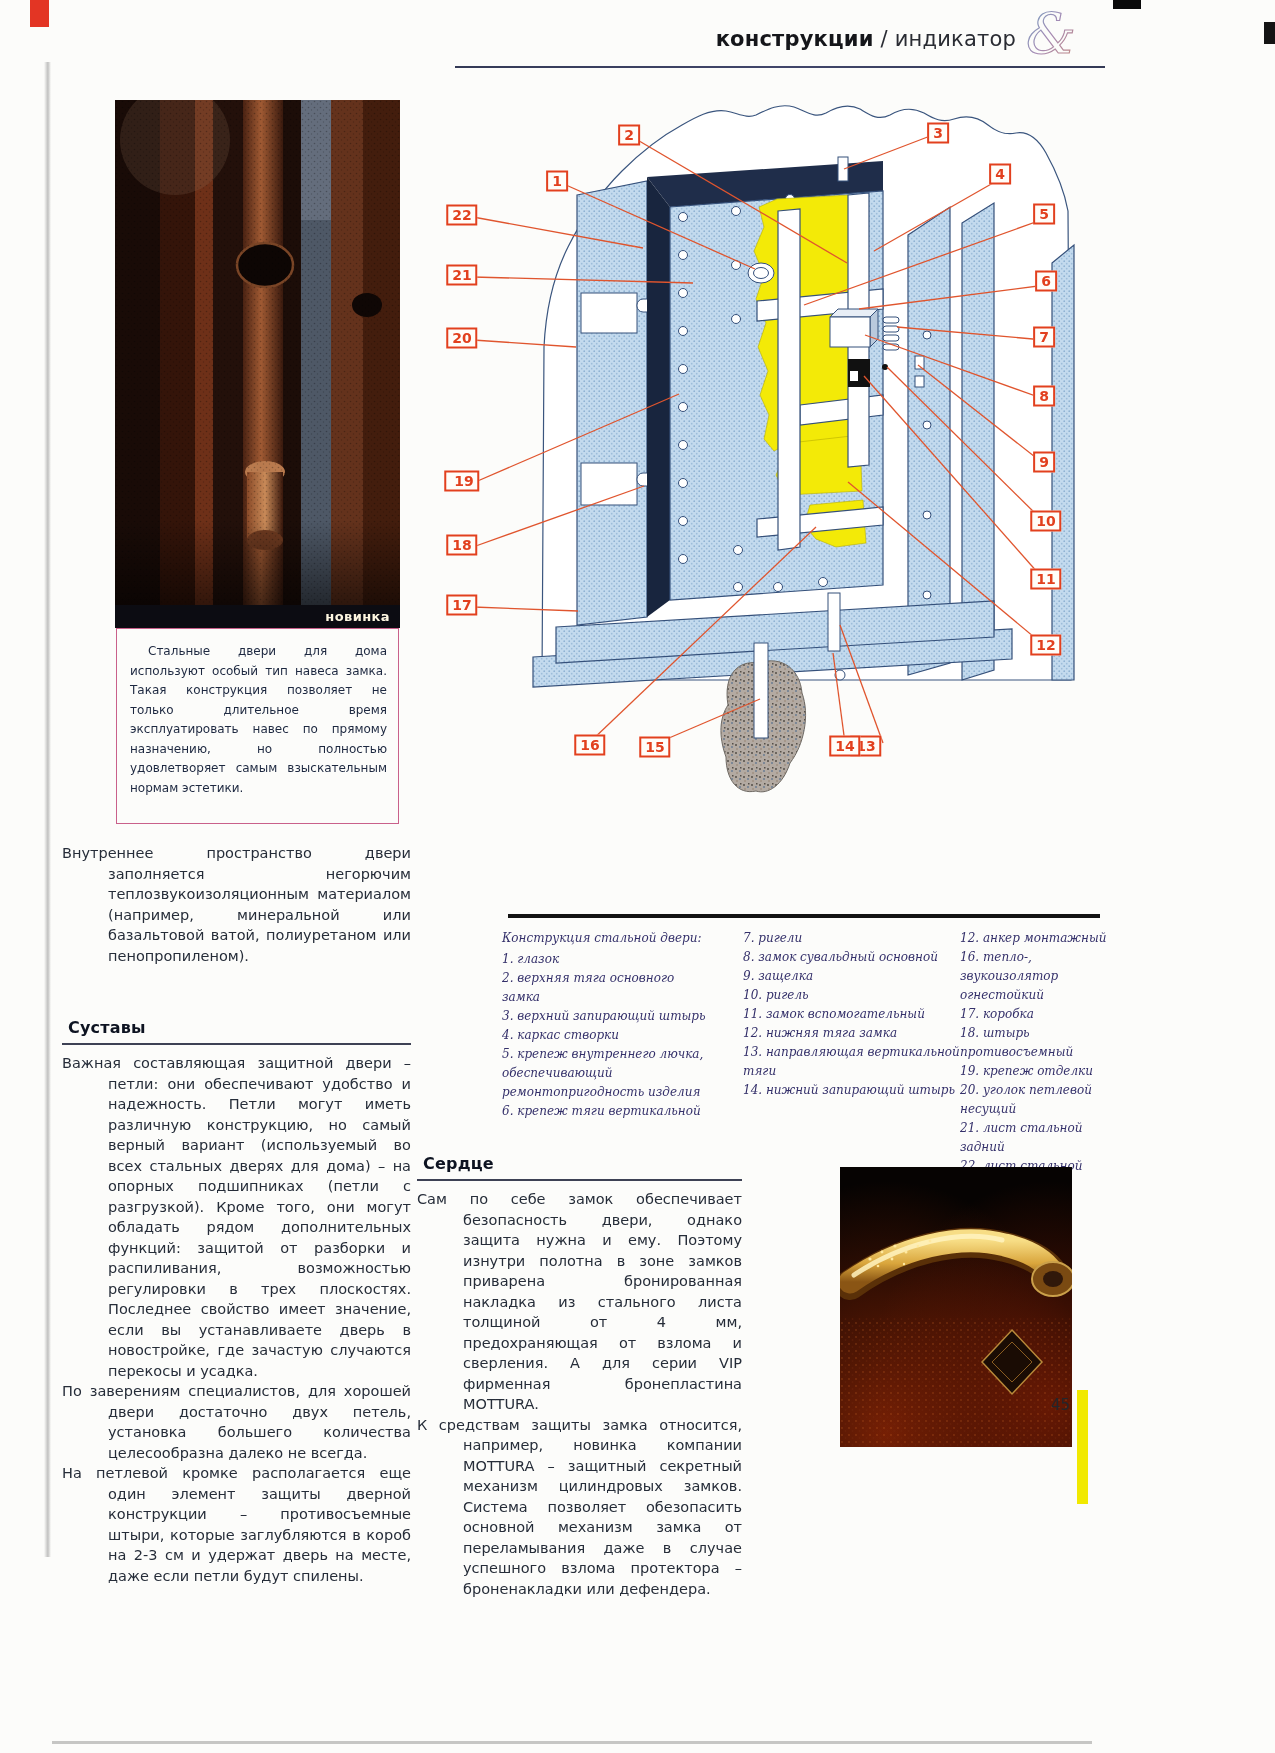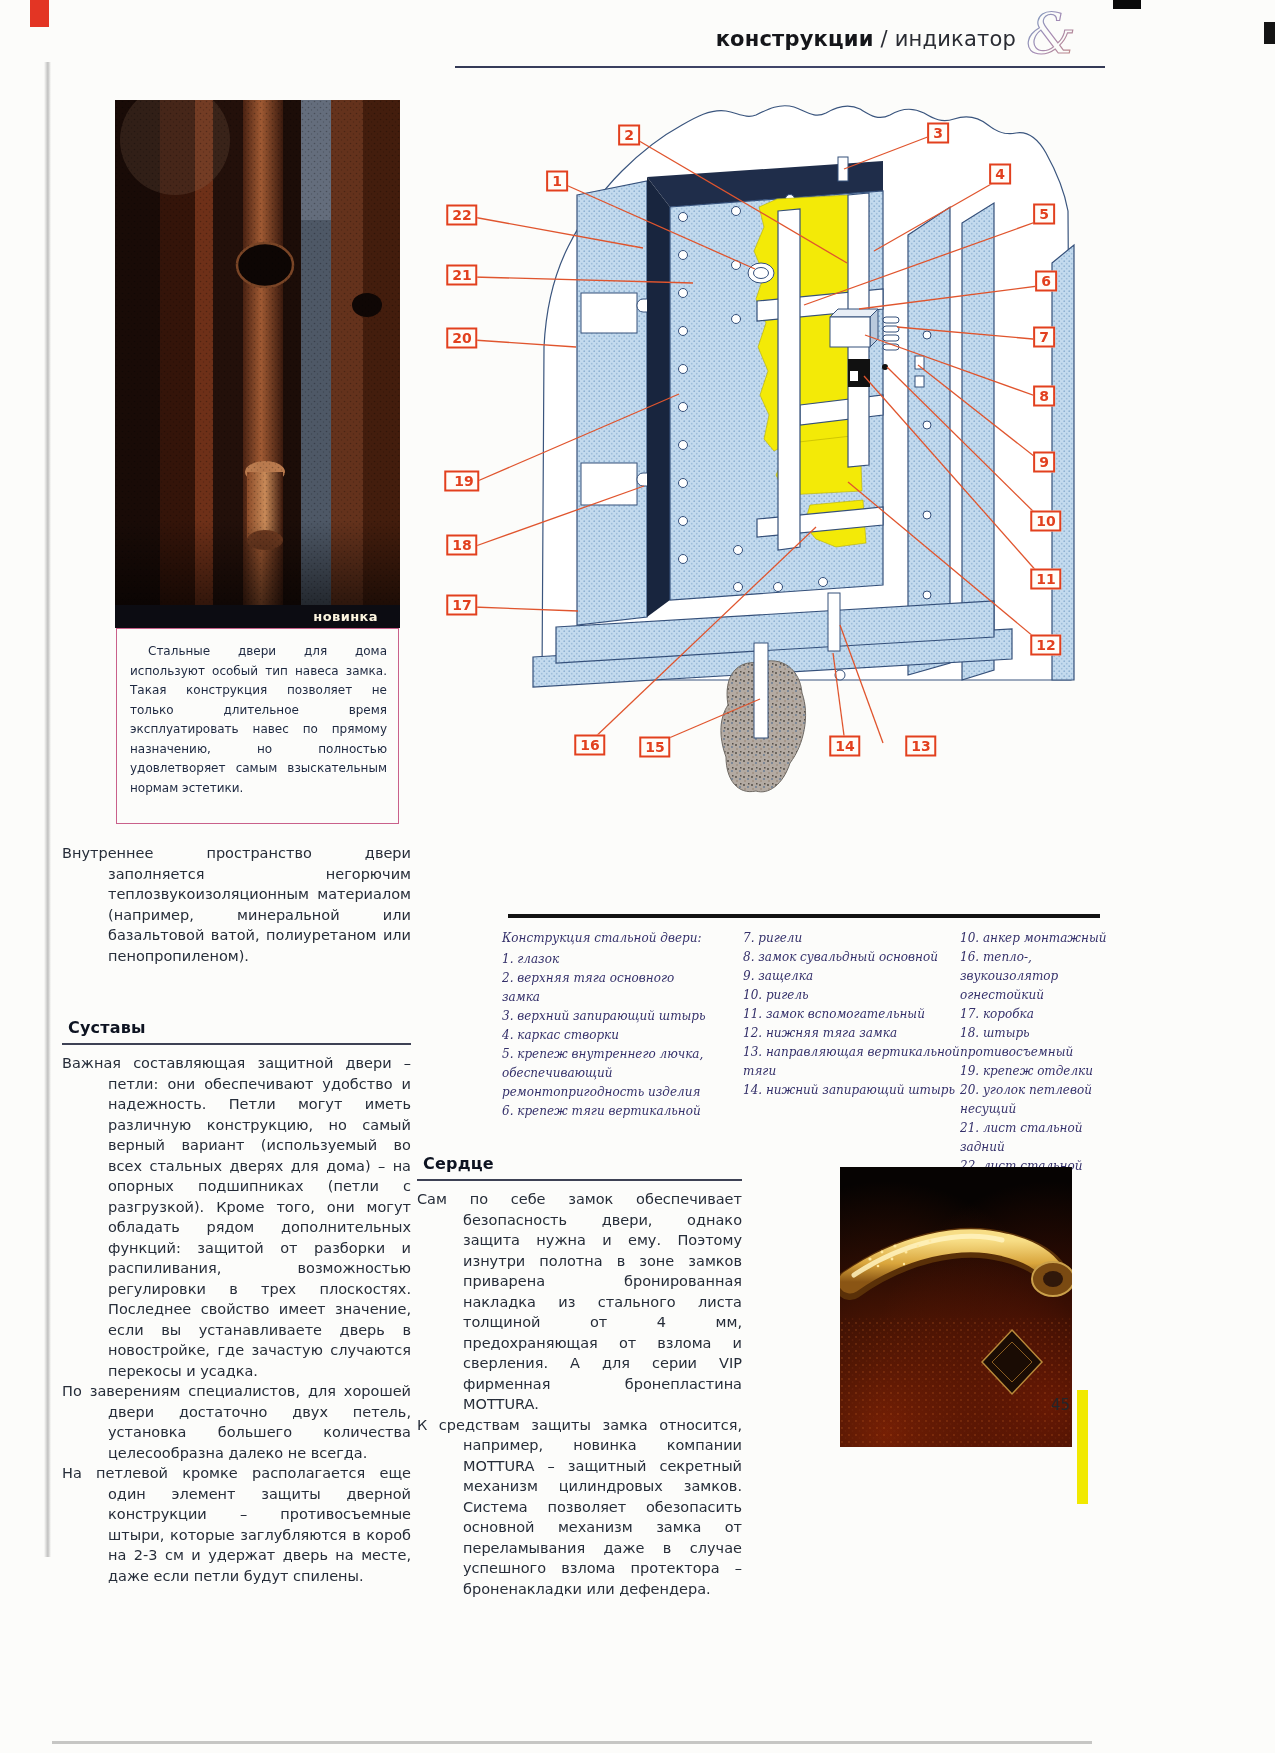--- a/index.html
+++ b/index.html
@@ -27,21 +27,21 @@
   
   .hdr-title{left:600px;top:27px;width:416px;text-align:right;font-size:21px;color:#15161a;letter-spacing:.2px;}
   .hdr-title b{font-weight:700;}
   .hdr-title span{font-weight:400;color:#2a2c33;}
   .hdr-rule{left:455px;top:66px;width:650px;height:2px;
     background:linear-gradient(90deg,#343a56,#41466a,#343a56);}
   
   .photo-hinge{left:115px;top:100px;width:285px;height:505px;overflow:hidden;}
   .novinka-bar{left:115px;top:605px;width:285px;height:23px;background:#0c0c12;
     color:#fdf6e0;font-size:13px;font-weight:700;text-align:right;
-    line-height:23px;padding-right:22px;box-sizing:border-box;letter-spacing:.4px;}
+    line-height:23px;padding-right:10px;box-sizing:border-box;letter-spacing:.4px;}
   .caption-box{left:116px;top:628px;width:283px;height:196px;border:1px solid #c9608a;
     box-sizing:border-box;padding:13px 11px 8px 13px;}
   .caption-box p{margin:0;font-size:12px;line-height:19.5px;text-align:justify;
     text-indent:18px;color:#1d2840;}
   
   .col-left{left:62px;top:843px;width:349px;}
   .para{margin:0;font-size:14.5px;line-height:20.5px;text-align:justify;
     padding-left:46px;text-indent:-46px;color:#262d39;}
   .h2{font-size:16px;font-weight:700;color:var(--dk);margin:6px;letter-spacing:.2px;}
   .h2-rule{height:2px;background:#3d4154;margin:4px 0 8px 0;}
@@ -291,21 +291,21 @@
     <div class="callout" style="left: 938px; top: 133px;">3</div>
     <div class="callout" style="left: 1000px; top: 174px;">4</div>
     <div class="callout" style="left: 1044px; top: 214px;">5</div>
     <div class="callout" style="left: 1046px; top: 281px;">6</div>
     <div class="callout" style="left: 1044px; top: 337px;">7</div>
     <div class="callout" style="left: 1044px; top: 396px;">8</div>
     <div class="callout" style="left: 1044px; top: 462px;">9</div>
     <div class="callout" style="left: 1046px; top: 521px;">10</div>
     <div class="callout" style="left: 1046px; top: 579px;">11</div>
     <div class="callout" style="left: 1046px; top: 645px;">12</div>
-    <div class="callout" style="left: 921px; top: 746px;">13</div>
+    <div class="callout" style="left: 866px; top: 746px;">13</div>
     <div class="callout" style="left: 845px; top: 746px;">14</div>
     <div class="callout" style="left: 655px; top: 747px;">15</div>
     <div class="callout" style="left: 590px; top: 745px;">16</div>
     <div class="callout" style="left: 462px; top: 605px;">17</div>
     <div class="callout" style="left: 462px; top: 545px;">18</div>
     <div class="callout" style="left: 462px; top: 481px; padding-left: 8px;">19</div>
     <div class="callout" style="left: 462px; top: 338px;">20</div>
     <div class="callout" style="left: 462px; top: 275px;">21</div>
     <div class="callout" style="left: 462px; top: 215px;">22</div>
   </div>
@@ -332,21 +332,21 @@
       <div>10. ригель</div>
       <div>11. замок вспомогательный</div>
       <div>12. нижняя тяга замка</div>
       <div>13. направляющая вертикальной тяги</div>
       <div>14. нижний запирающий штырь</div>
     </div>
 </div>
 <div class="abs legend lg3">
   <div>
 
-  <div>10. анкер монтажный</div>
+  <div>12. анкер монтажный</div>
       <div>16. тепло-, звукоизолятор огнестойкий</div>
       <div>17. коробка</div>
       <div>18. штырь противосъемный</div>
       <div>19. крепеж отделки</div>
       <div>20. уголок петлевой несущий</div>
       <div>21. лист стальной задний</div>
       <div>22. лист стальной лобовой</div>
     </div>
 </div>
 

